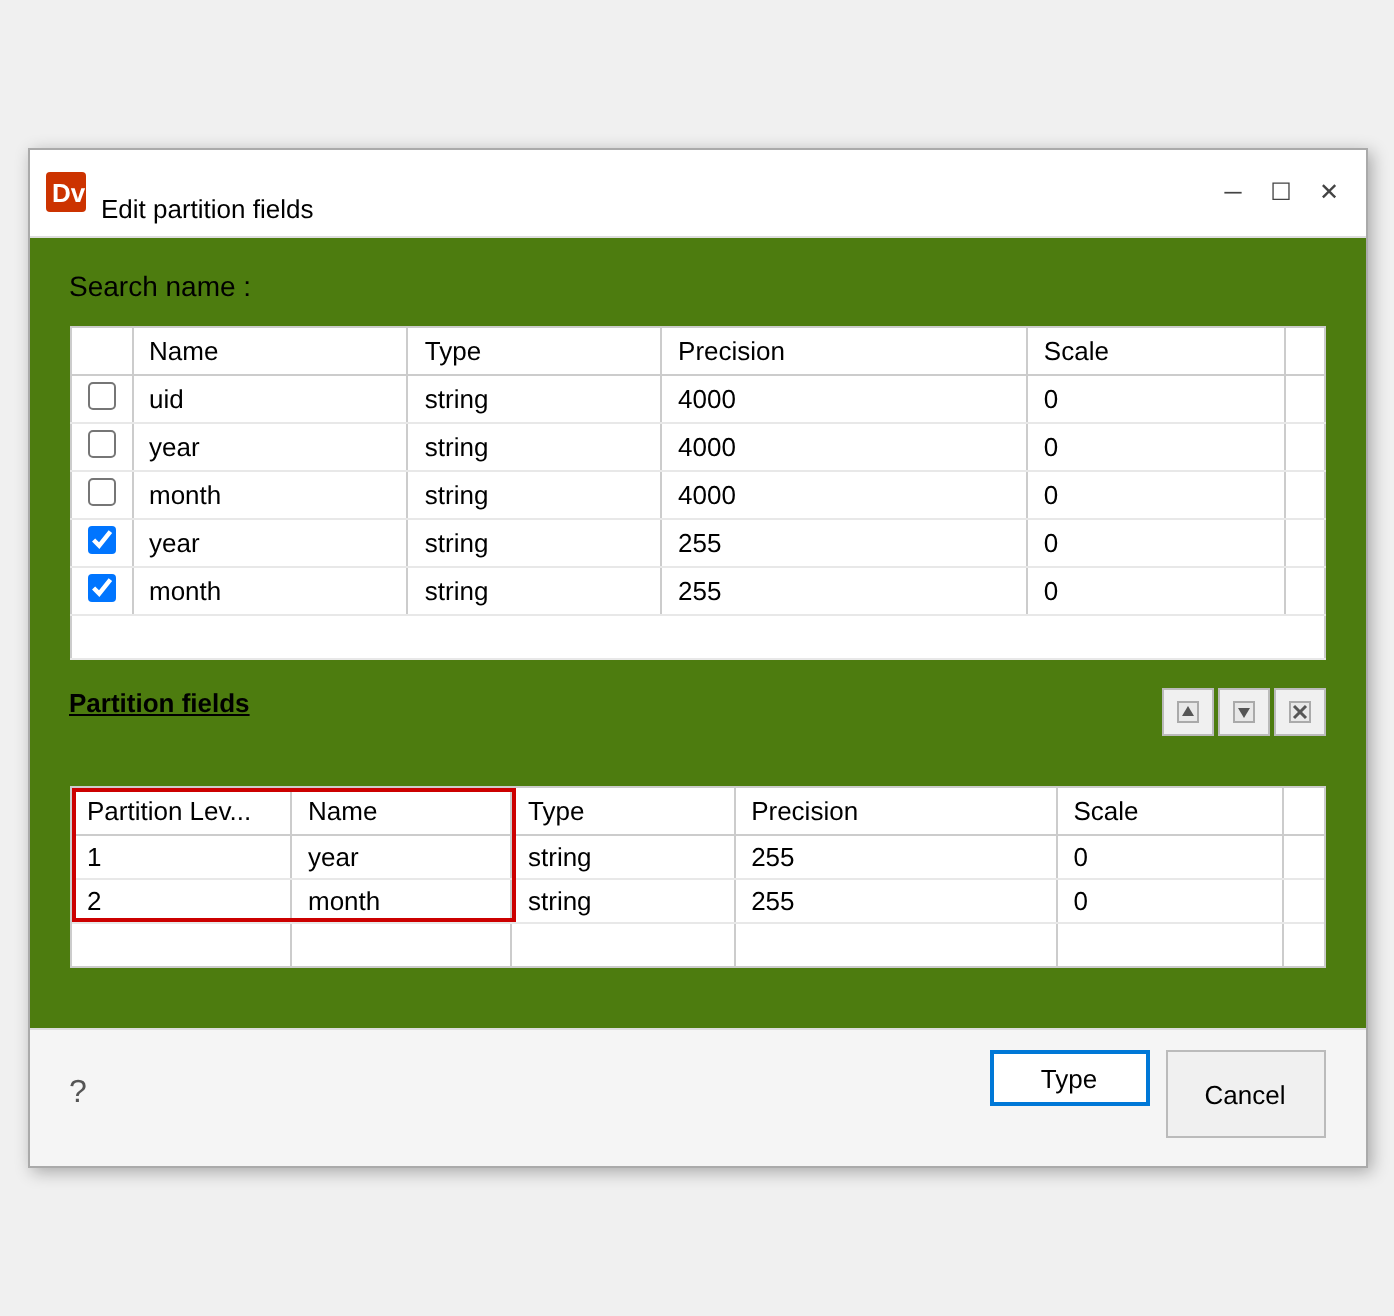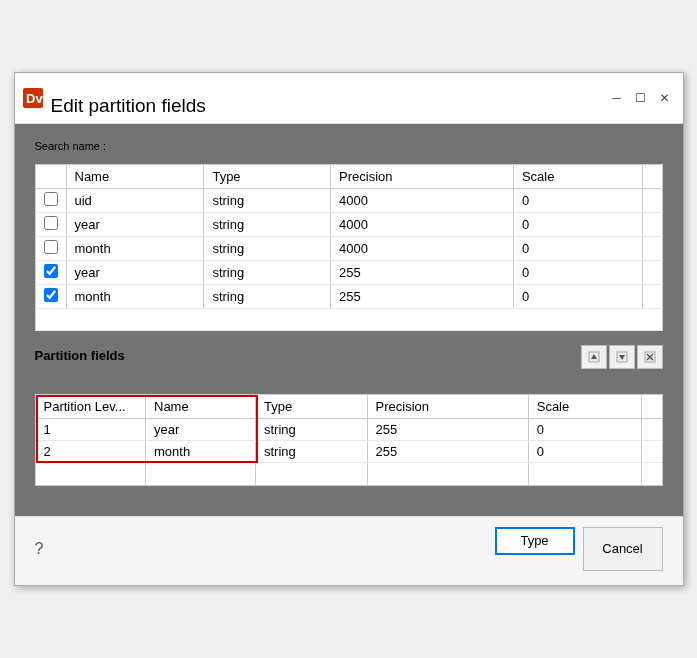--- a/index.html
+++ b/index.html
@@ -7,41 +7,41 @@
       font-family: 'Segoe UI', Arial, sans-serif;
       font-size: 13px;
       background: #f0f0f0;
       display: flex;
       justify-content: center;
       align-items: center;
       width: 697px;
       height: 658px;
     }
     .dialog {
-      background: #737373;
+      background: #4d7c0f;
       border: 1px solid #aaa;
       width: 670px;
       box-shadow: 2px 2px 8px rgba(0,0,0,0.3);
     }
     .title-bar {
       background: #fff;
       border-bottom: 1px solid #ddd;
       display: flex;
       align-items: center;
       padding: 6px 8px;
       gap: 8px;
     }
     .title-bar-logo {
       width: 20px;
       height: 20px;
       flex-shrink: 0;
     }
     .title-bar-title {
       flex: 1;
-      font-size: 19px;
+      font-size: 13px;
       font-weight: 400;
       color: #000;
       margin-top: 16px;
     }
     .title-bar-controls {
       display: flex;
       gap: 4px;
     }
     .title-bar-btn {
       width: 20px;
@@ -58,21 +58,21 @@
     .dialog-body {
       padding: 16px 20px;
     }
     .search-row {
       display: flex;
       align-items: center;
       margin-bottom: 12px;
       gap: 8px;
     }
     .search-label {
-      font-size: 11px;
+      font-size: 14px;
       white-space: nowrap;
     }
     .search-input {
       flex: 1;
       max-width: 320px;
       height: 26px;
       border: 1px solid #aaa;
       padding: 2px 6px;
       font-size: 13px;
       color: #999;
@@ -114,23 +114,24 @@
       width: 30px;
       text-align: center;
     }
     input[type="checkbox"] {
       width: 14px;
       height: 14px;
       cursor: pointer;
     }
     .partition-header-row {
       display: flex;
-      align-items: flex-end;
+      align-items: flex-start;
       justify-content: space-between;
       margin-bottom: 6px;
+      text-decoration: underline;
     }
     .partition-buttons {
       display: flex;
       gap: 2px;
     }
     .part-btn {
       width: 26px;
       height: 24px;
       background: #f0f0f0;
       border: 1px solid #bbb;

